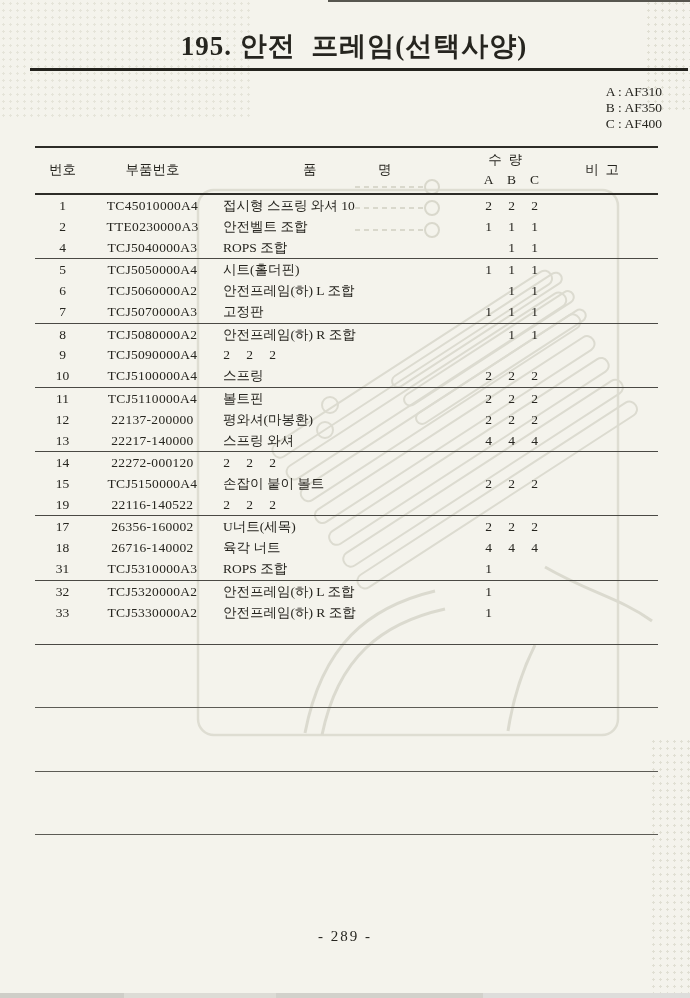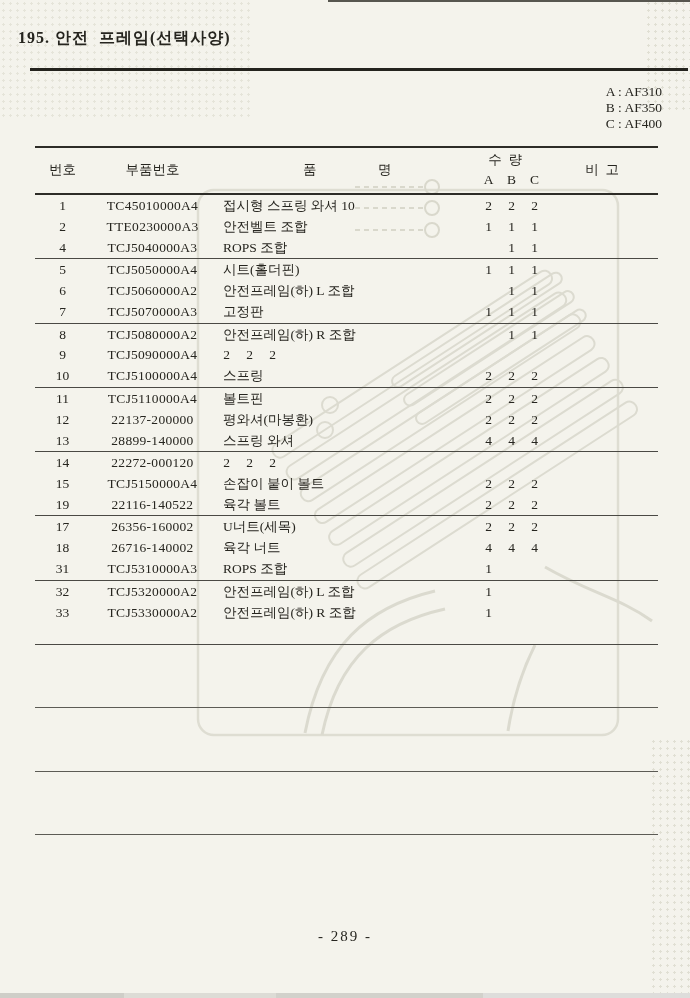--- a/index.html
+++ b/index.html
@@ -12,22 +12,22 @@
   .scan-top-line{position:absolute;top:0;left:328px;right:0;height:2px;background:#57564f;z-index:3;}
   .scan-bottom-band{position:absolute;bottom:0;left:0;right:0;height:5px;background:#d7d6d0;z-index:3;
     background-image:linear-gradient(90deg,#cfcec8 0 18%,#dddcd6 18% 40%,#d2d1cb 40% 70%,#dedddb 70% 100%);}
   .speckle{position:absolute;z-index:0;background-image:radial-gradient(#dbdacd 1px,transparent 1.2px);background-size:7px 7px;}
   .speckle.tl{left:0;top:0;width:250px;height:120px;opacity:.6;}
   .speckle.tr{right:0;top:0;width:45px;height:110px;opacity:.8;}
   .speckle.br{right:0;bottom:0;width:40px;height:260px;opacity:.8;}
   
   .bg-diagram{position:absolute;left:190px;top:175px;z-index:0;}
   
-  .page-title{position:absolute;top:28px;left:0;right:0;text-align:left;
-    font-size:16px;font-weight:bold;letter-spacing:1px;white-space:pre;z-index:2;margin-left:18px;}
+  .page-title{position:absolute;top:28px;left:0;right:0;text-align:center;
+    font-size:27px;font-weight:bold;letter-spacing:1px;white-space:pre;z-index:2;margin-left:18px;}
   .title-rule{position:absolute;top:68px;left:30px;right:2px;height:3px;background:#24231e;z-index:2;}
   
   .legend{position:absolute;top:84px;right:28px;font-size:13.5px;line-height:16px;z-index:2;}
   .legend div{white-space:pre;}
   
   .ptable{position:absolute;left:35px;top:146px;width:623px;z-index:2;
     border-top:2.5px solid #2d2c27;font-size:13.5px;}
   .thead{position:relative;height:45px;border-bottom:2px solid #2d2c27;}
   .thead span{position:absolute;white-space:pre;}
   .h-no{left:0;width:55px;top:13px;text-align:center;}
@@ -222,21 +222,21 @@
           <span class="c-no">12</span>
           <span class="c-part">22137-200000</span>
           <span class="c-name">평와셔(마봉환)</span>
           <span class="c-q">2</span>
           <span class="c-q">2</span>
           <span class="c-q">2</span>
           <span class="c-remark"></span>
         </div>
         <div class="trow">
           <span class="c-no">13</span>
-          <span class="c-part">28899-140000</span>
+          <span class="c-part">22217-140000</span>
           <span class="c-name">스프링 와셔</span>
           <span class="c-q">4</span>
           <span class="c-q">4</span>
           <span class="c-q">4</span>
           <span class="c-remark"></span>
         </div>
       </div>
       <div class="tsection">
         <div class="trow">
           <span class="c-no">14</span>
@@ -251,21 +251,20 @@
           <span class="c-part">TCJ5150000A4</span>
           <span class="c-name">손잡이 붙이 볼트</span>
           <span class="c-q">2</span>
           <span class="c-q">2</span>
           <span class="c-q">2</span>
           <span class="c-remark"></span>
         </div>
         <div class="trow">
           <span class="c-no">19</span>
           <span class="c-part">22116-140522</span>
-          <span class="c-name">육각 볼트</span>
           <span class="c-q">2</span>
           <span class="c-q">2</span>
           <span class="c-q">2</span>
           <span class="c-remark"></span>
         </div>
       </div>
       <div class="tsection">
         <div class="trow">
           <span class="c-no">17</span>
           <span class="c-part">26356-160002</span>

